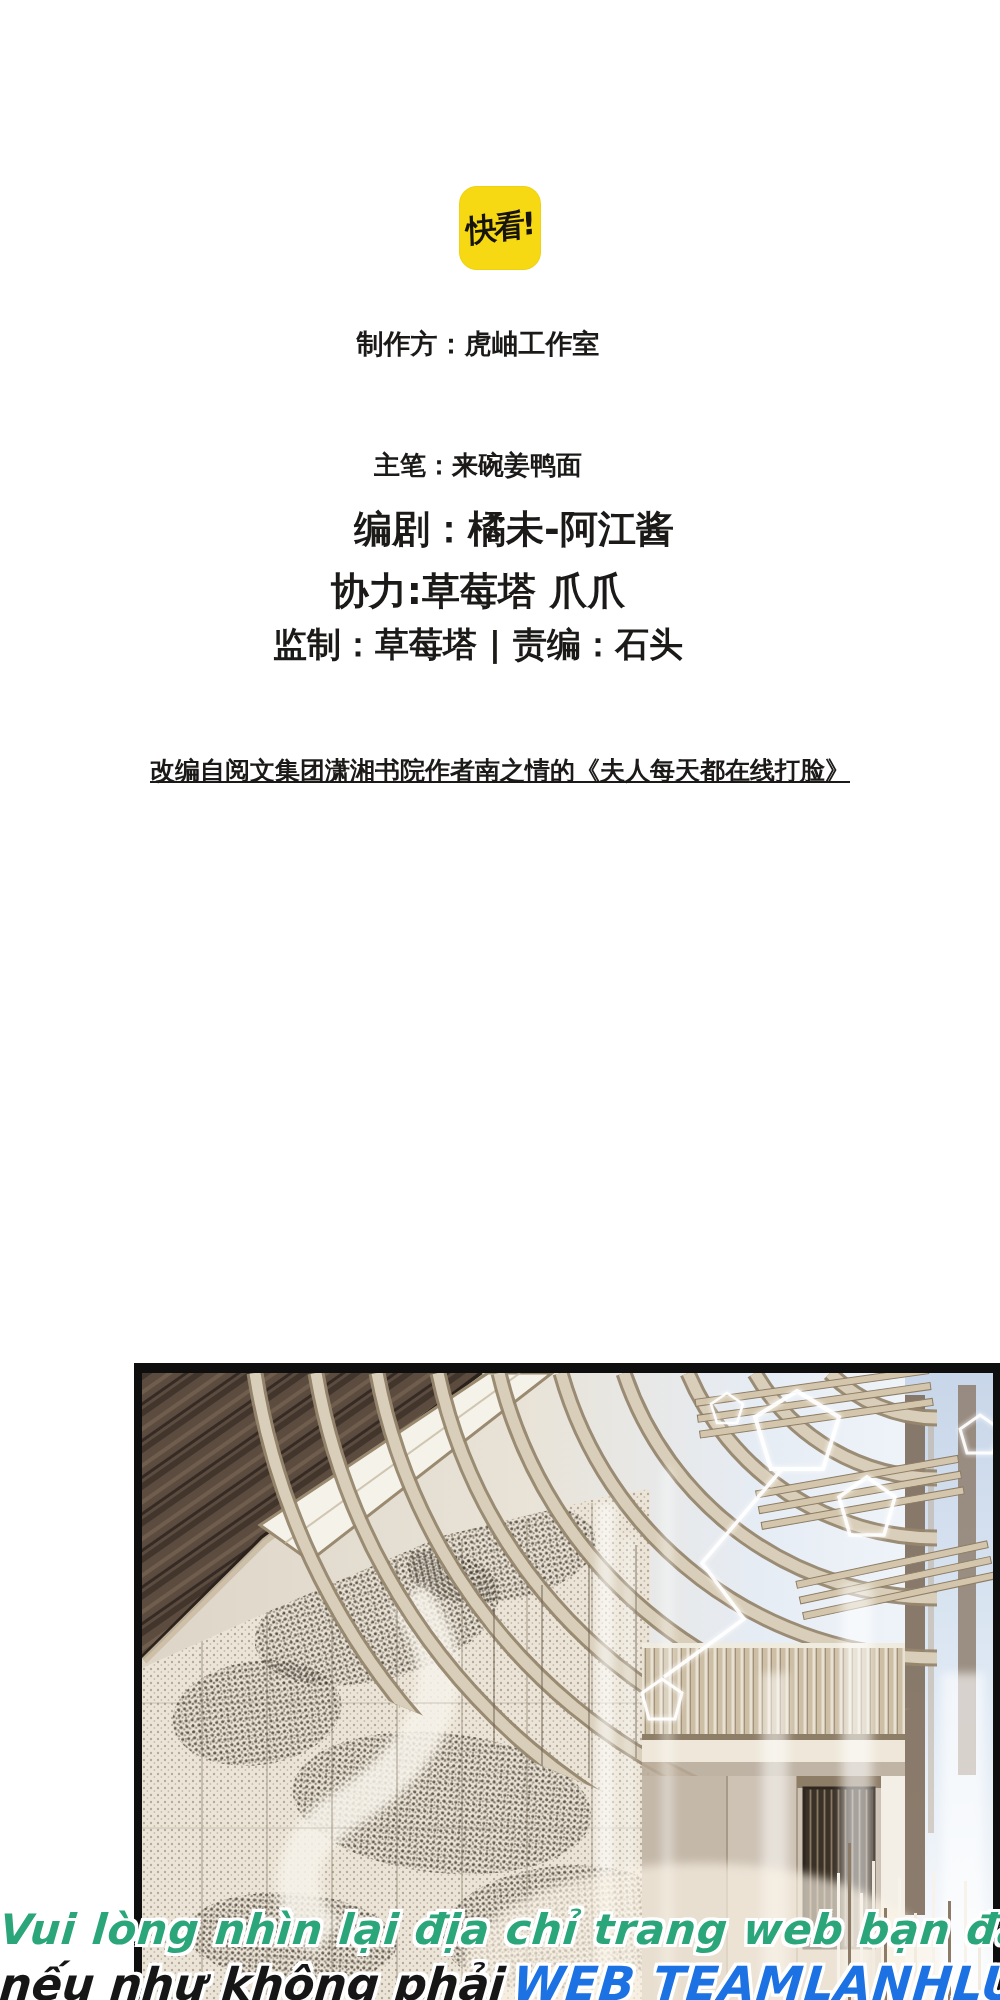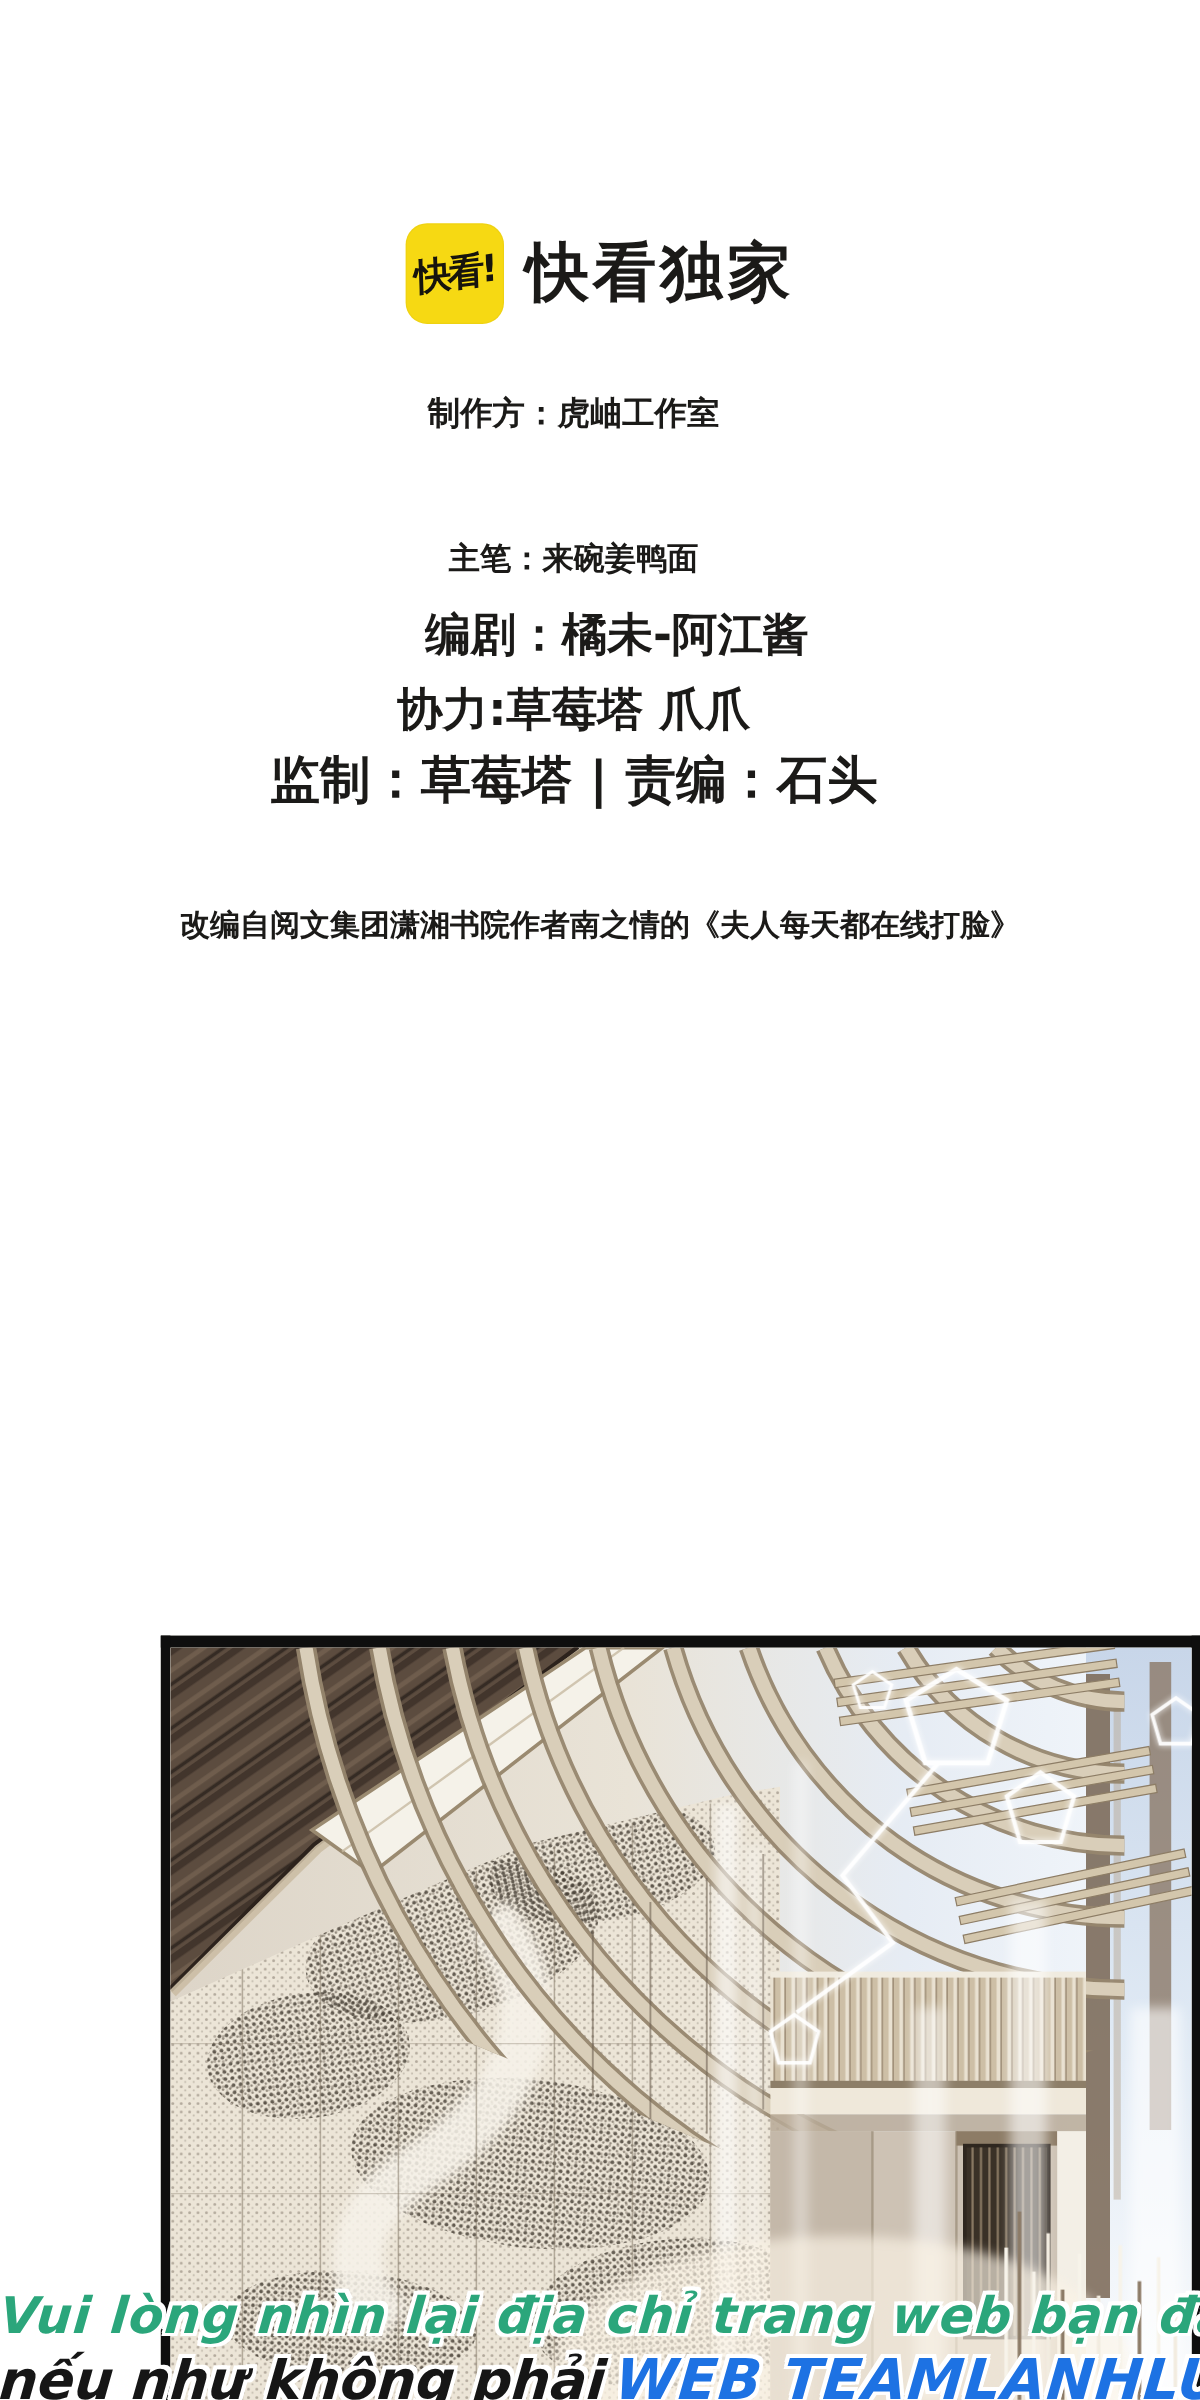--- a/index.html
+++ b/index.html
@@ -27,22 +27,22 @@
   }
   
   .credit {
     position:absolute; left:0; width:956px; text-align:center;
     color:var(--text-dark,#1b1a18); font-weight:600; white-space:nowrap;
   }
   .producer   { top:326px; font-size:27px; }
   .credit-1   { top:448px; font-size:26px; }
   .credit-2   { top:504px; font-size:38px;margin-left:36px; }
   .credit-3   { top:566px; font-size:38px; }
-  .credit-4   { top:622px; font-size:42px; }
-  .adaptation { top:754px; width:1000px; font-size:25px; font-weight:600; }
+  .credit-4   { top:622px; font-size:34px; }
+  .adaptation { top:754px; width:1000px; font-size:25px; font-weight:600;text-decoration:underline; }
   
   .panel {
     position:absolute; top:1363px; left:134px; right:0; bottom:0;
     border-top:10px solid var(--panel-border,#0e0e0e);
     border-left:8px solid var(--panel-border,#0e0e0e);
     border-right:7px solid var(--panel-border,#0e0e0e);
     background:#e9e5dc;
   }
   .panel svg { display:block; width:100%; height:100%; }
   
@@ -60,21 +60,20 @@
 </style>
 </head>
 <body>
 
 <div class="page">
 
   <div class="logo-row">
     <div class="logo-badge">
       <span class="glyph">快看!</span>
     </div>
-    <div class="brand">快看独家</div>
   </div>
 
   <div class="credit producer">制作方：虎岫工作室</div>
   <div class="credit credit-1">主笔：来碗姜鸭面</div>
   <div class="credit credit-2">编剧：橘未-阿江酱</div>
   <div class="credit credit-3">协力:草莓塔 爪爪</div>
   <div class="credit credit-4">监制：草莓塔 | 责编：石头</div>
   <div class="credit adaptation">改编自阅文集团潇湘书院作者南之情的《夫人每天都在线打脸》</div>
 
   <div class="panel">

